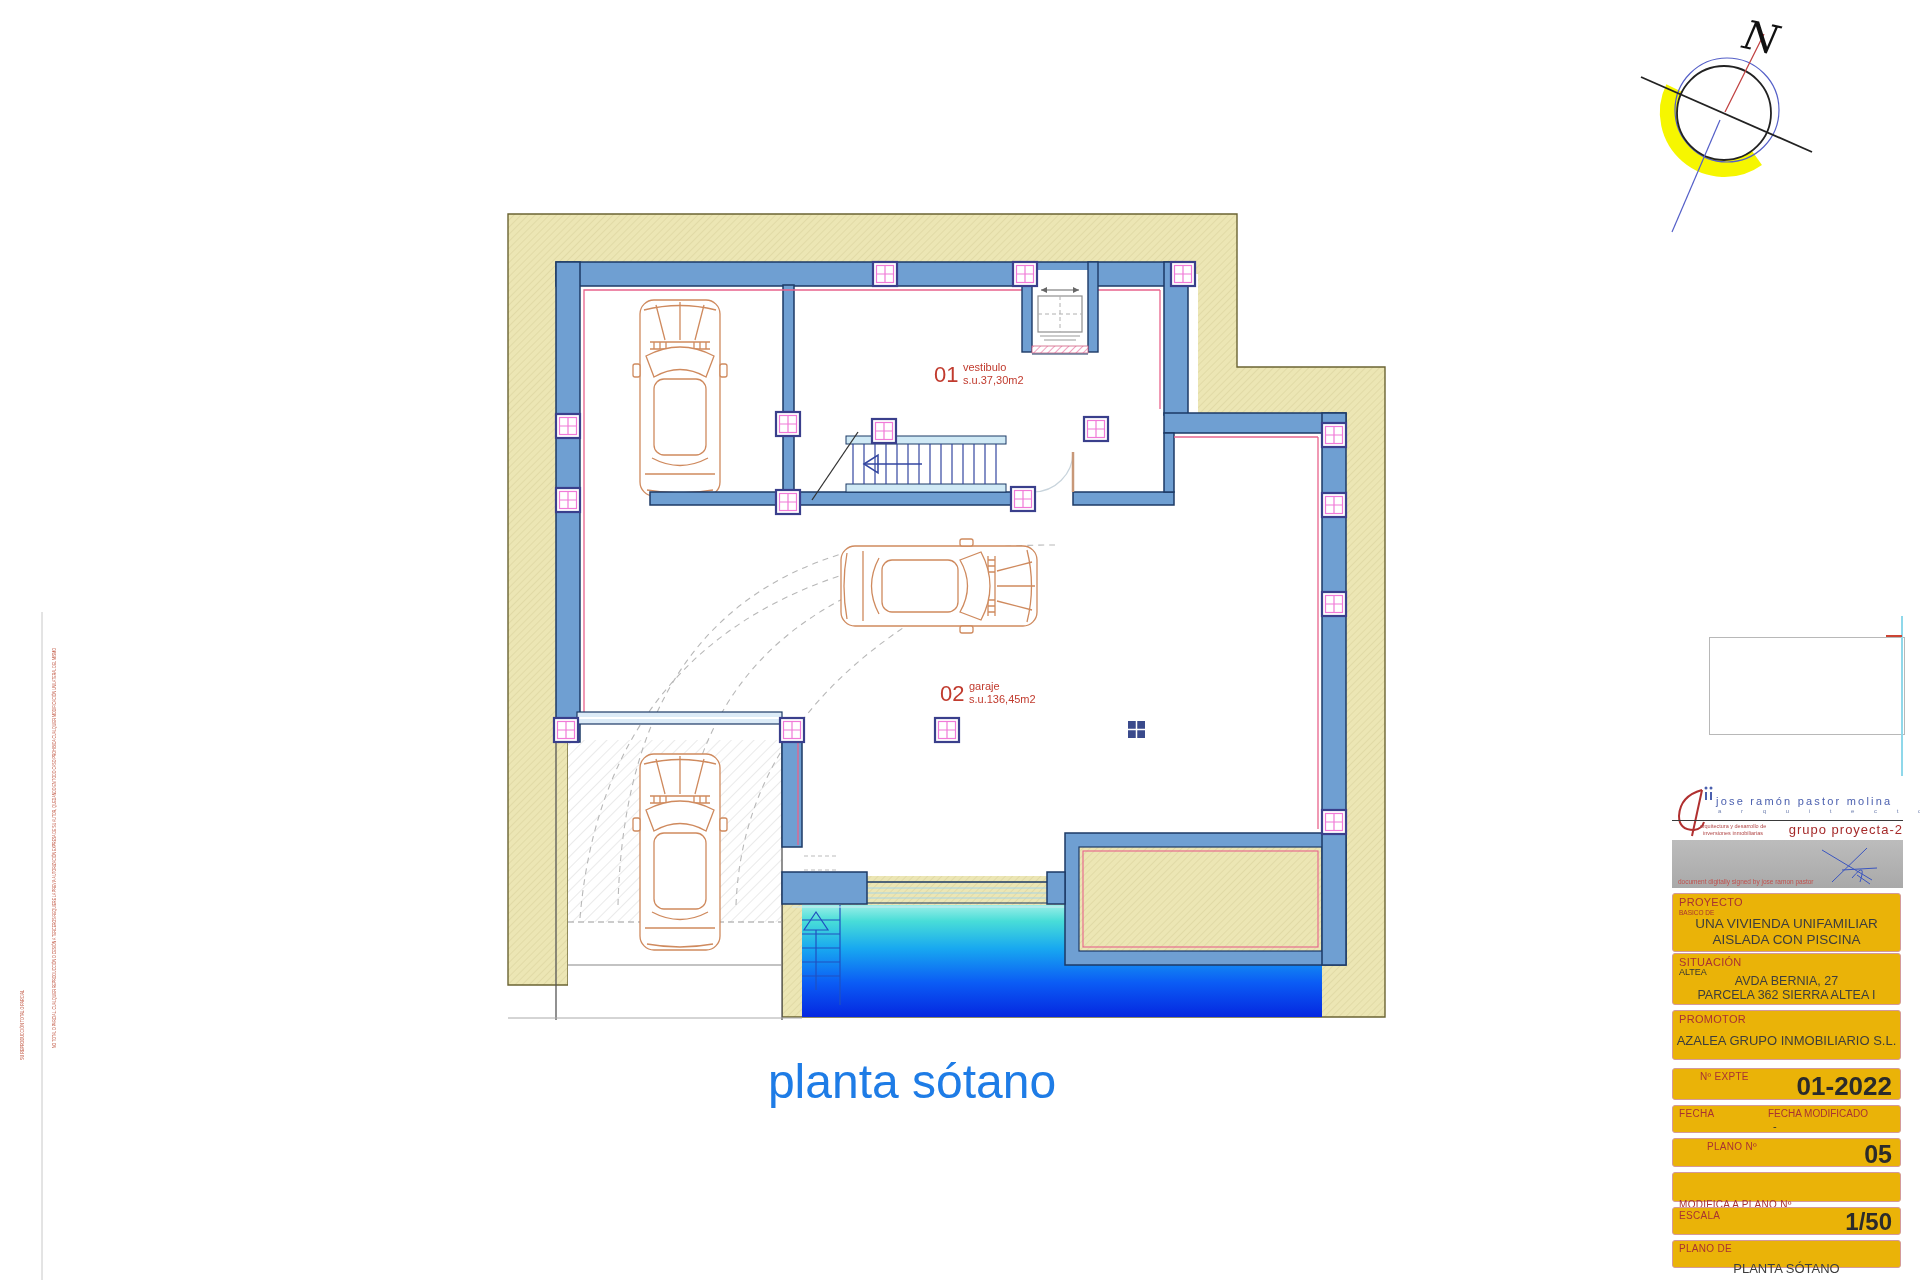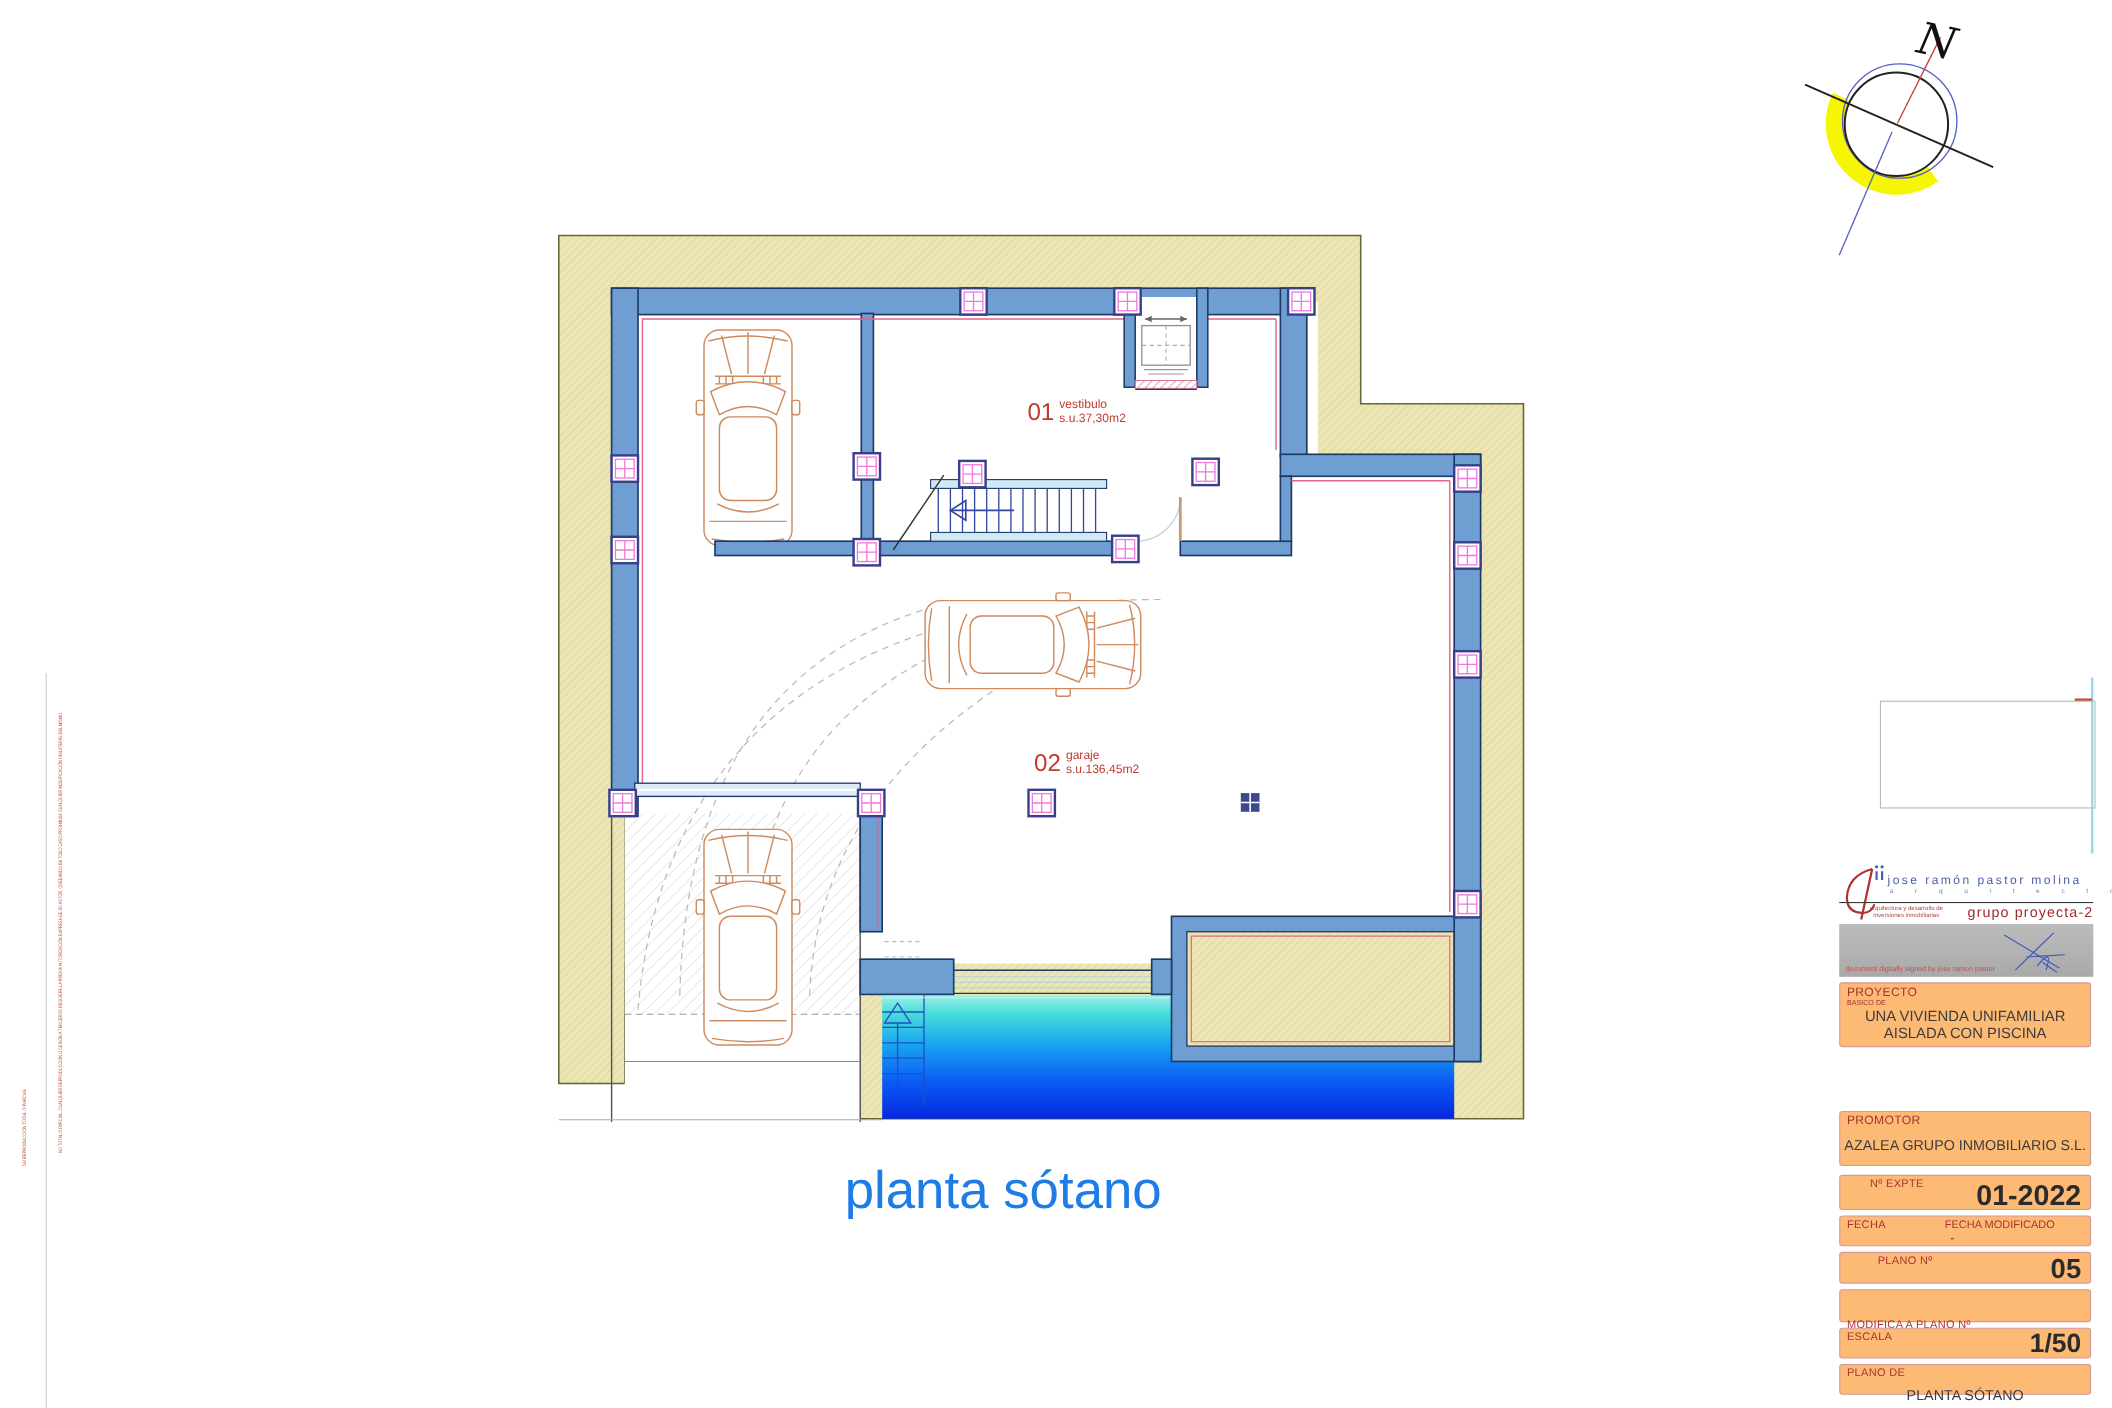--- a/index.html
+++ b/index.html
@@ -1,20 +1,20 @@
 <!DOCTYPE html>
 <html><head>
 <meta charset="utf-8">
 <style>
   html,body{margin:0;padding:0;background:#fff;}
   #page{position:relative;width:1920px;height:1280px;background:#ffffff;overflow:hidden;
         font-family:"Liberation Sans",sans-serif;}
   #plan-svg{position:absolute;left:0;top:0;}
   
-  .tbx{position:absolute;left:1672px;width:229px;background:#fdba74;border:1px solid #d49a9a;
+  .tbx{position:absolute;left:1672px;width:229px;background:#eab308;border:1px solid #d49a9a;
        border-radius:3px;box-sizing:border-box;}
   .tb-label{position:absolute;left:6px;top:2px;font-size:11px;color:#a83232;letter-spacing:.3px;}
   .tb-sublabel{position:absolute;left:6px;top:15px;font-size:6.5px;color:#a83232;}
   .tb-center{position:absolute;left:0;width:100%;text-align:center;color:#3d3d3d;}
   .tb-big{position:absolute;right:8px;color:#2b2b2b;font-weight:700;}
   #logo-block{position:absolute;left:1672px;top:783px;width:231px;height:57px;}
   #architect-name{position:absolute;left:44px;top:12px;font-size:11px;letter-spacing:2.2px;
        color:#4a5fae;white-space:nowrap;}
   #architect-title{position:absolute;left:46px;top:25px;font-size:6px;letter-spacing:9px;
        color:#7080b0;white-space:nowrap;}
@@ -296,20 +296,26 @@
   <div id="sig-note">document  digitally  signed  by  jose ramon pastor</div>
 </div>
 
 <div class="tbx" style="top:893px;height:59px;">
   <div class="tb-label">PROYECTO</div>
   <div class="tb-sublabel">BASICO DE</div>
   <div class="tb-center" style="top:22px;font-size:13.5px;">UNA VIVIENDA UNIFAMILIAR</div>
   <div class="tb-center" style="top:38px;font-size:13.5px;">AISLADA CON PISCINA</div>
 </div>
 
+<div class="tbx" style="top:953px;height:52px;">
+  <div class="tb-label">SITUACIÓN</div>
+  <div style="position:absolute;left:6px;top:13px;font-size:9px;color:#333;">ALTEA</div>
+  <div class="tb-center" style="top:20px;font-size:12.5px;">AVDA  BERNIA, 27</div>
+  <div class="tb-center" style="top:34px;font-size:12.5px;">PARCELA 362 SIERRA ALTEA I</div>
+</div>
 
 <div class="tbx" style="top:1010px;height:50px;padding-left:28px;">
   <div class="tb-label">PROMOTOR</div>
   <div class="tb-center" style="top:22px;font-size:13px;">AZALEA GRUPO INMOBILIARIO S.L.</div>
 </div>
 
 <div class="tbx" style="top:1068px;height:32px;">
   <div class="tb-label" style="font-size:10px;padding-left:21px;">Nº EXPTE</div>
   <div class="tb-big" style="top:2px;font-size:26px;">01-2022</div>
 </div>

